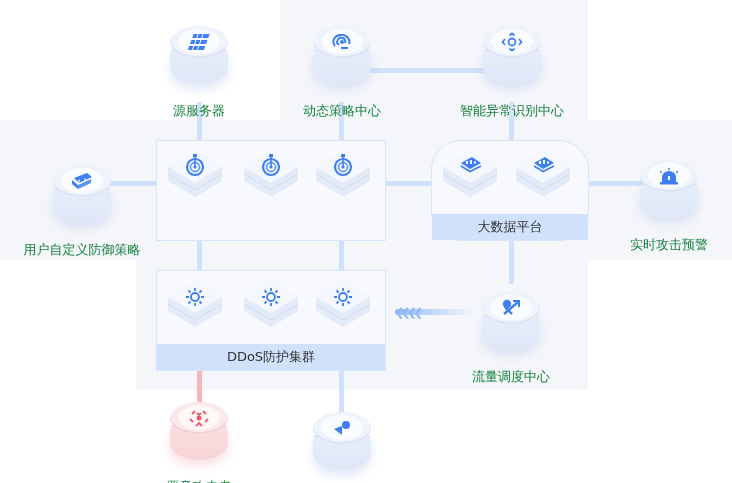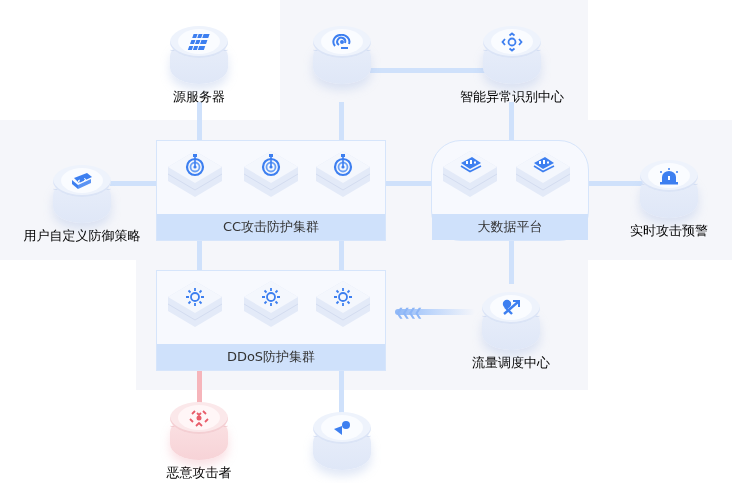--- a/index.html
+++ b/index.html
@@ -10,21 +10,21 @@
   .node{position:absolute;width:120px;text-align:center;}
   .disk{position:relative;width:58px;height:60px;margin:0 auto;}
   .disk .base{position:absolute;left:0;top:14px;width:58px;height:44px;border-radius:29px/16px;background:linear-gradient(180deg,#e8eefa 0%,#dfe7f7 100%);box-shadow:0 6px 10px rgba(170,190,230,0.35);}
   .disk .mid{position:absolute;left:0;top:22px;width:58px;height:2px;border-bottom:1px solid #d4def2;border-radius:29px/8px;}
   .disk .top{position:absolute;left:0;top:0;width:58px;height:32px;border-radius:50%;background:#eef3fc;box-shadow:inset 0 -2px 0 #dbe4f6;}
   .disk .face{position:absolute;left:8px;top:3px;width:42px;height:25px;border-radius:50%;background:#fafcff;display:flex;align-items:center;justify-content:center;}
   .disk.red .base{background:linear-gradient(180deg,#fbe2e4 0%,#f7d3d7 100%);box-shadow:0 6px 10px rgba(240,170,180,0.35);}
   .disk.red .top{background:#fbe8ea;box-shadow:inset 0 -2px 0 #f4cfd3;}
   .disk.red .mid{border-bottom-color:#f1c9ce;}
   .disk.red .face{background:#fff6f7;}
-  .label{font-size:13px;color:#000000;margin-top:2px;white-space:nowrap;}
+  .label{font-size:13px;color:#15803d;margin-top:16px;white-space:nowrap;}
   .cluster{position:absolute;background:#f7f9fe;border:1px solid #d6e5fb;}
   .cluster .cap{position:absolute;left:0;right:0;bottom:0;height:26px;background:#cfe1fb;font-size:13px;color:#333;display:flex;align-items:center;justify-content:center;}
   .cube{position:absolute;width:62px;height:62px;}
   .cube svg{position:absolute;left:0;top:0;}
   .arrow-flow{position:absolute;left:395px;top:309px;width:80px;height:6px;border-radius:3px;background:linear-gradient(90deg,#8fb8f7 0%,#b9d3fb 40%,rgba(207,225,251,0) 100%);}
   .chev{position:absolute;top:306px;font-size:11px;color:#8db6f7;font-weight:bold;letter-spacing:-3px;}
 </style>
 </head>
 <body>
 
@@ -84,21 +84,20 @@
       <path d="M4 27 L31 43 L58 27" fill="none" stroke="#d3dcf0" stroke-width="1"></path>
       <g>
           <circle cx="31" cy="20" r="8" fill="none" stroke="#3d7ff0" stroke-width="2.2"></circle>
           <circle cx="31" cy="20" r="4.5" fill="none" stroke="#6aa0f5" stroke-width="1.8"></circle>
           <circle cx="31" cy="20" r="1.6" fill="#3d7ff0"></circle>
           <rect x="30.2" y="8" width="1.6" height="12" fill="#3d7ff0"></rect>
           <rect x="29" y="7" width="4" height="3" fill="#3d7ff0"></rect>
         </g>
     </svg>
   </div>
-  <div class="cap">CC攻击防护集群</div>
 </div>
 
 <div class="cluster" style="left:431px;top:140px;width:156px;height:99px;border-radius:30px;">
   <div class="cube" style="left:7px;top:6px;">
     <svg width="62" height="62" viewBox="0 0 62 62">
       <path d="M31 4 L58 20 L58 34 L31 50 L4 34 L4 20 Z" fill="#e3eaf8"></path>
       <path d="M31 4 L58 20 L31 36 L4 20 Z" fill="#f4f7fd"></path>
       <path d="M4 27 L31 43 L58 27" fill="none" stroke="#d3dcf0" stroke-width="1"></path>
       <g>
           <path d="M22 16 L33 10 L42 16 L31 22 Z" fill="#3d7ff0"></path>
@@ -190,20 +189,21 @@
       <div class="top"></div>
     <div class="face">
         <svg width="22" height="16" viewBox="0 0 22 16" fill="none" stroke="#3d7ff0" stroke-width="2">
           <path d="M4 12 A8 7 0 1 1 18 10"></path>
           <path d="M8 11 A4 4 0 1 1 14 9"></path>
           <circle cx="11" cy="8" r="1" fill="#3d7ff0"></circle>
           <path d="M10 14 L17 14"></path>
         </svg>
       </div>
   </div>
+  <div class="label">动态策略中心</div>
 </div>
 
 <div class="node" style="left:452px;top:26px;">
   <div class="disk">
       <div class="base"></div>
       <div class="mid"></div>
       <div class="top"></div>
     <div class="face">
         <svg width="24" height="20" viewBox="0 0 24 20" fill="none" stroke="#3d7ff0" stroke-width="1.8">
           <circle cx="12" cy="10" r="3.5"></circle>

